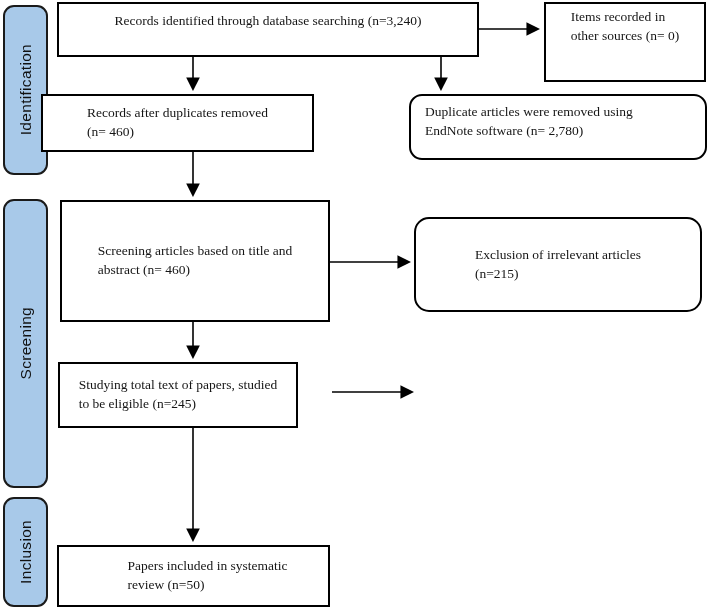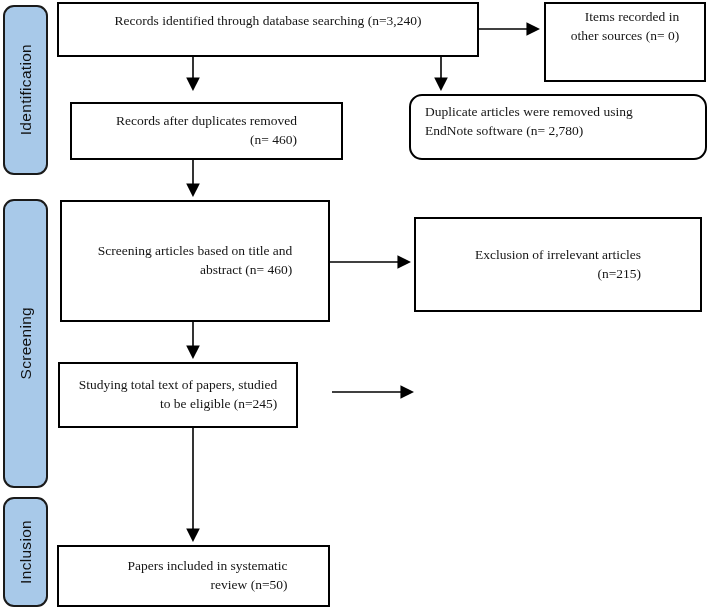--- a/index.html
+++ b/index.html
@@ -47,39 +47,39 @@
     color: #101010;
     white-space: nowrap;
   }
   .fbox {
     position: absolute;
     background: var(--box-background);
     border: 2px solid var(--box-border);
     display: flex;
     align-items: center;
     justify-content: center;
-    text-align: right;
+    text-align: left;
     font-size: 13.5px;
     line-height: 1.38;
     white-space: pre-line;
     padding: 4px 12px;
   }
   .fbox.top-align { align-items: flex-start; }
   .fbox.left-align {
     align-items: flex-start;
     justify-content: flex-start;
     text-align: left;
     padding: 7px 8px 7px 14px;
   }
   #box-records-identified   { left: 57px;  top: 2px;   width: 422px; height: 55px;  align-items: flex-start; padding-top: 8px; }
   #box-items-other-sources  { left: 544px; top: 2px;   width: 162px; height: 80px;  padding: 4px 13px; }
-  #box-records-after-dup    { left: 70px;  top: 94px;  width: 273px; height: 58px; margin-top: 8px; }
+  #box-records-after-dup    { left: 41px;  top: 94px;  width: 273px; height: 58px; }
   #box-duplicates-removed   { left: 409px; top: 94px;  width: 298px; height: 66px; border-radius: 13px; }
   #box-screening-articles   { left: 60px;  top: 200px; width: 270px; height: 122px; }
-  #box-exclusion-irrelevant { left: 414px; top: 217px; width: 288px; height: 95px; }
+  #box-exclusion-irrelevant { left: 414px; top: 217px; width: 288px; height: 95px; border-radius: 15px; }
   #box-fulltext-eligible    { left: 58px;  top: 362px; width: 240px; height: 66px; }
   #box-articles-removed     { left: 417px; top: 355px; width: 287px; height: 180px; padding: 4px 14px; }
   #box-included-review      { left: 57px;  top: 545px; width: 273px; height: 62px; padding-left: 40px; }
   #stage-identification { top: 5px;   height: 170px; }
   #stage-screening      { top: 199px; height: 289px; }
   #stage-inclusion      { top: 497px; height: 110px; }
 </style>
 </head>
 <body>
 

